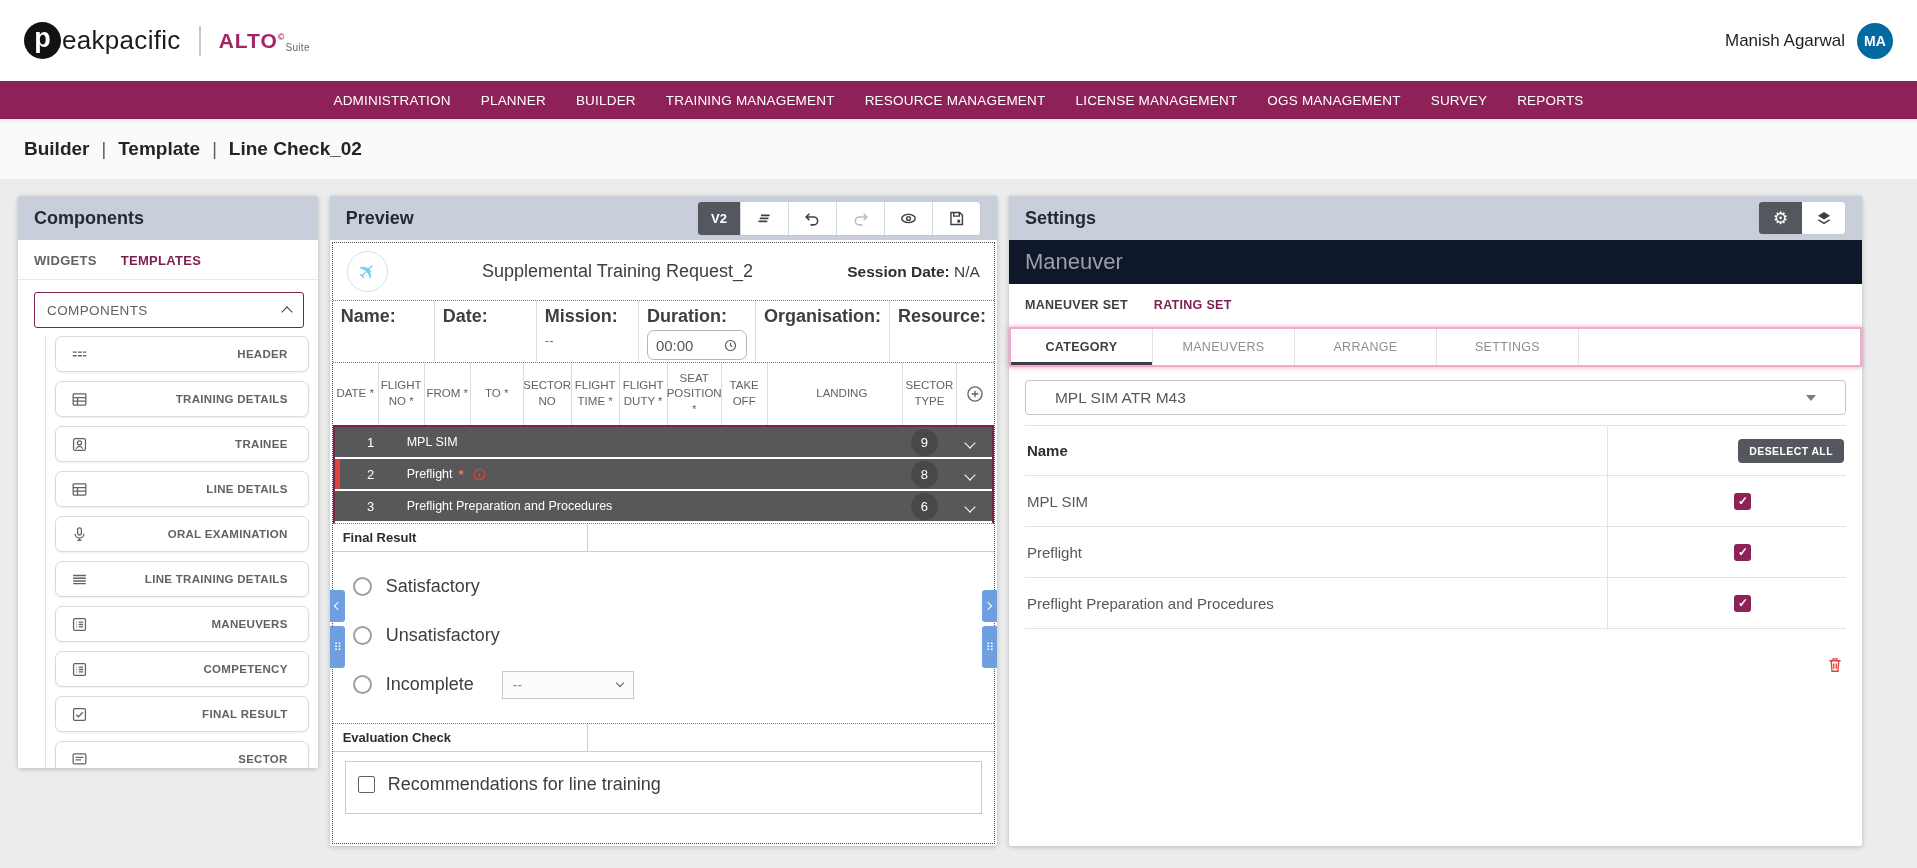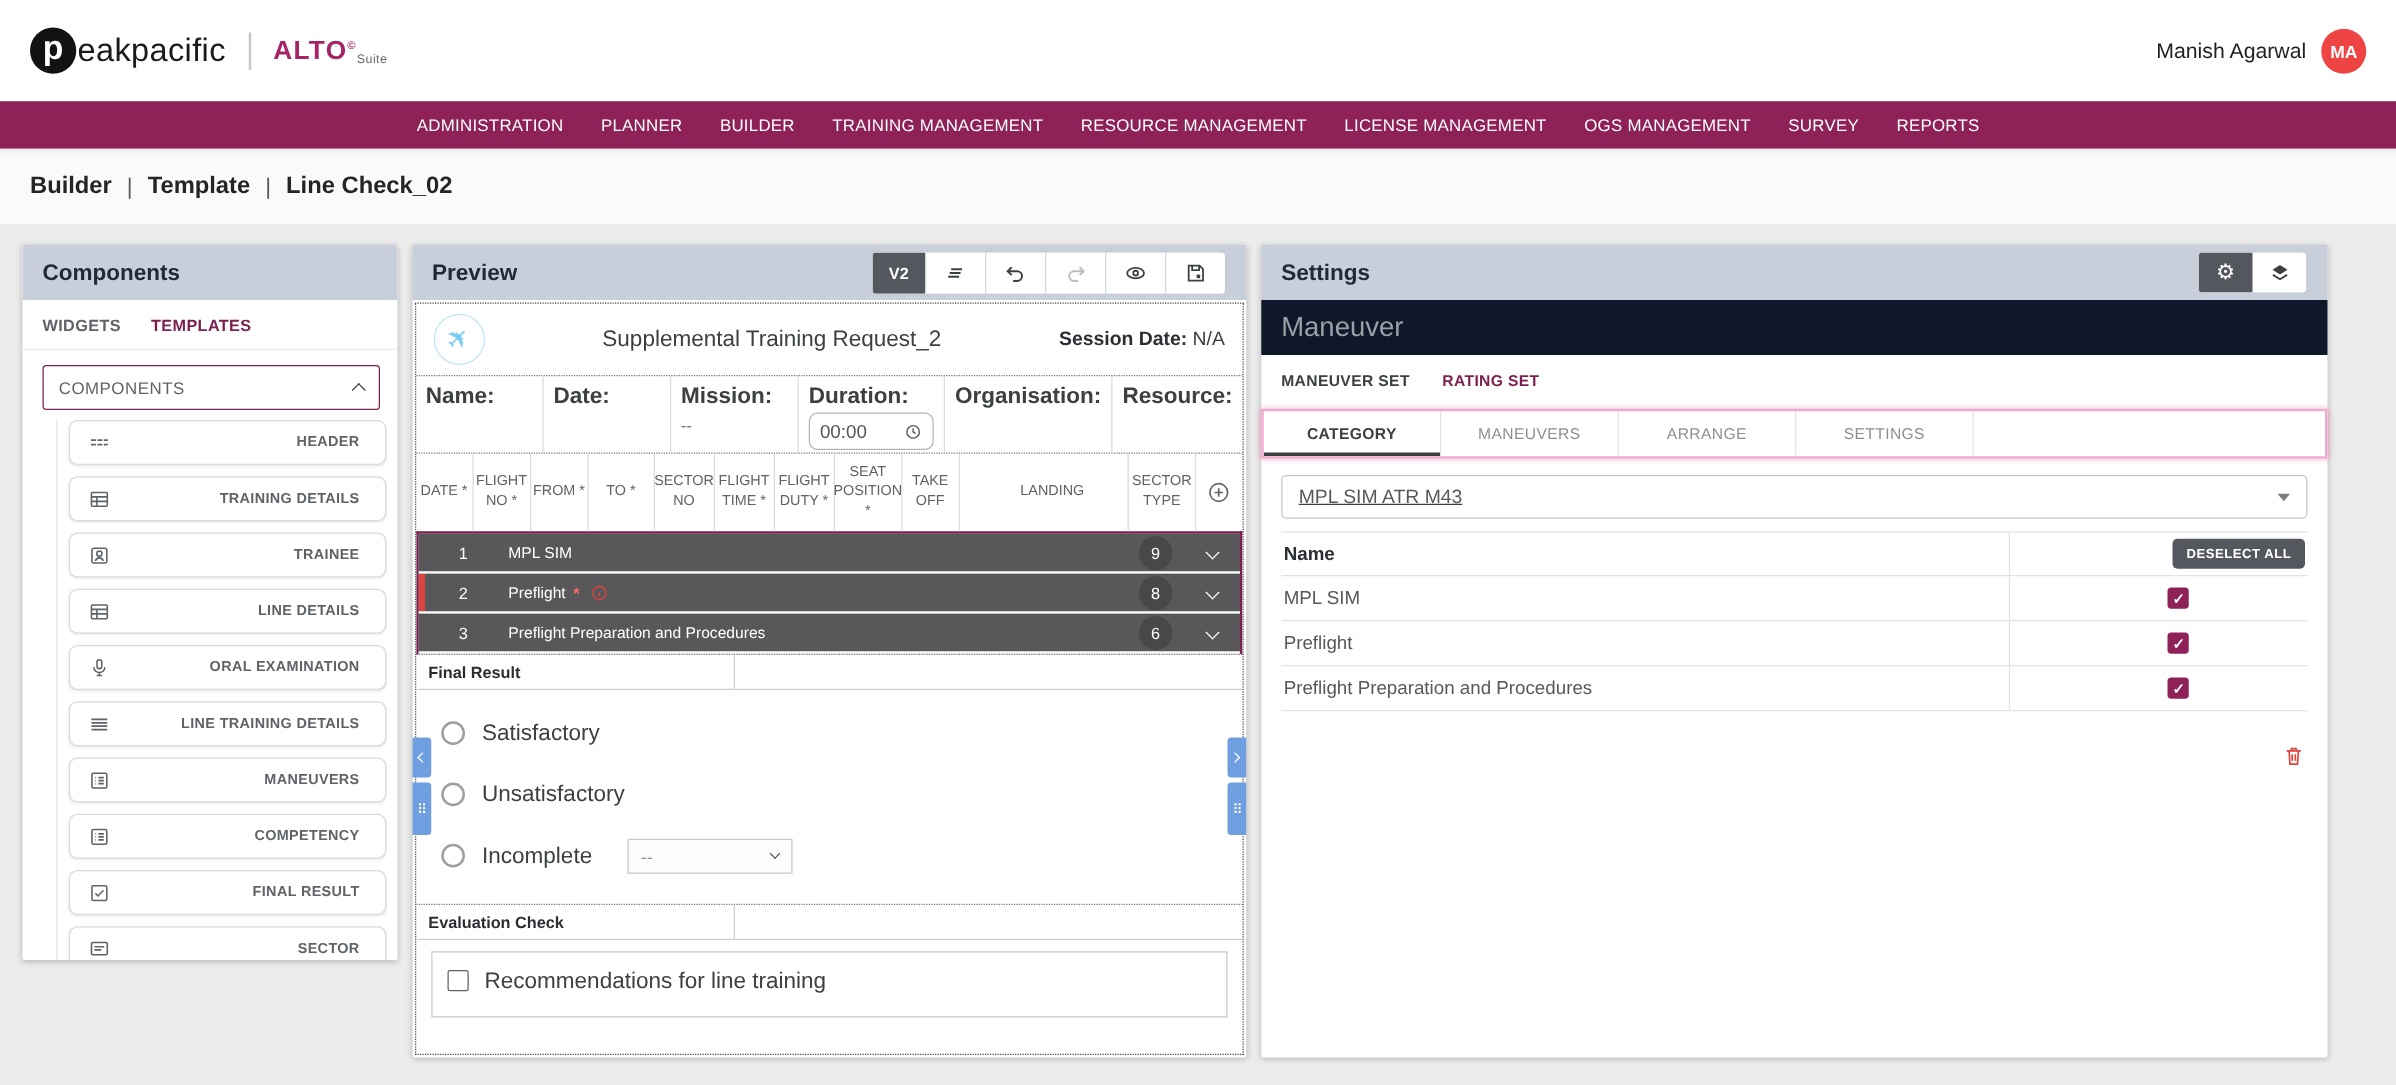--- a/index.html
+++ b/index.html
@@ -10,21 +10,21 @@
   .topbar { height:81px; background:#fff; display:flex; align-items:center; justify-content:space-between; padding:0 24px; }
   .logo-wrap { display:flex; align-items:center; }
   .logo-circle { width:37px; height:37px; border-radius:50%; background:#121212; color:#fff; display:flex; align-items:center; justify-content:center; font-size:27px; font-weight:700; padding-bottom:4px; }
   .logo-text { font-size:26px; font-weight:500; color:#1b1b1b; letter-spacing:.3px; margin-left:1px; }
   .logo-divider { width:2px; height:30px; background:#c9c9c9; margin:0 18px; }
   .alto { font-size:21px; font-weight:700; color:#a62368; letter-spacing:1px; }
   .alto sup { font-size:9px; color:#a62368; }
   .alto-suite { font-size:10px; color:#6a6a6a; font-weight:400; letter-spacing:.3px; position:relative; top:3px; }
   .user-wrap { display:flex; align-items:center; gap:12px; }
   .user-name { font-size:17px; color:#1f1f1f; }
-  .avatar { width:36px; height:36px; border-radius:50%; background:#ef4444; color:#fff; font-size:14px; font-weight:700; display:flex; align-items:center; justify-content:center; }
+  .avatar { width:36px; height:36px; border-radius:50%; background:#0369a1; color:#fff; font-size:14px; font-weight:700; display:flex; align-items:center; justify-content:center; }
 
   
   .navbar { height:38px; background:#8e2158; display:flex; align-items:center; justify-content:center; gap:18px; }
   .nav-item { color:#fff; font-size:13.5px; font-weight:400; letter-spacing:.2px; padding:0 6px; cursor:pointer; }
 
   
   .breadcrumb { height:60px; background:#fafafa; display:flex; align-items:center; padding:0 24px; gap:12px; box-shadow:inset 0 6px 6px -6px rgba(0,0,0,.15); }
   .crumb { font-size:19px; font-weight:600; color:#242424; }
   .crumb-sep { font-size:18px; color:#5a5a5a; }
 
@@ -126,25 +126,25 @@
   .st-toggle .cell { width:43px; display:flex; align-items:center; justify-content:center; cursor:pointer; }
   .st-toggle .cell.dark { background:#54585e; }
   .gear-glyph { font-family:"DejaVu Sans", sans-serif; color:#fff; font-size:17px; }
   .st-sub { height:44px; background:#0f172a; display:flex; align-items:center; padding:0 16px; font-size:22px; color:#9aa0a6; }
   .set-tabs { display:flex; gap:26px; padding:14px 16px 10px; }
   .stab { font-size:12.5px; font-weight:700; letter-spacing:.3px; color:#3c4043; cursor:pointer; }
   .stab.magenta { color:#7c1f4e; }
   .cat-bar { margin-top:5px; display:flex; background:#fff; border:2px solid #efabce; box-shadow:0 0 5px rgba(224,130,180,.8); height:40px; }
   .cat-tab { width:142px; display:flex; align-items:center; justify-content:center; font-size:12.5px; letter-spacing:.3px; color:#8b8f94; border-right:1px solid #e3e3e3; cursor:pointer; }
   .cat-tab.active { color:#3c4043; font-weight:700; box-shadow:inset 0 -3px 0 #3c4043; }
-  .dd { margin:13px 16px 10px; height:35px; border:1px solid #c6c6c6; border-radius:4px; display:flex; align-items:center; justify-content:space-between; padding:0 13px; cursor:pointer;text-decoration:underline; }
+  .dd { margin:13px 16px 10px; height:35px; border:1px solid #c6c6c6; border-radius:4px; display:flex; align-items:center; justify-content:space-between; padding:0 29px; cursor:pointer; }
   .dd-value { font-size:15.5px; color:#55585c; }
   .caret-down { width:0; height:0; border-left:5px solid transparent; border-right:5px solid transparent; border-top:6px solid #7a7d82; }
   .st-table { margin:4px 16px 0; }
-  .st-row { display:flex; align-items:center; height:36px; border-bottom:1px solid #e3e3e3;gap:32px; }
+  .st-row { display:flex; align-items:center; height:51px; border-bottom:1px solid #e3e3e3;gap:32px; }
   .st-row:first-child { border-top:1px solid #e3e3e3; }
   .st-name-col { width:71%; padding:0 10px 0 2px; font-size:15px; color:#55585c; border-right:1px solid #e3e3e3; height:100%; display:flex; align-items:center; }
   .st-check-col { flex:1; display:flex; align-items:center; justify-content:center; height:100%; }
   .st-row.head .st-name-col { font-size:15px; font-weight:700; color:#2b2f33; }
   .st-row.head .st-check-col { justify-content:flex-end; padding-right:2px; }
   .deselect-btn { background:#54585e; color:#fff; font-size:10.5px; font-weight:700; letter-spacing:.4px; border:none; border-radius:4px; padding:6px 11px; cursor:pointer; }
   .checkbox-checked { width:17px; height:17px; border-radius:3px; background:#8e2158; position:relative; cursor:pointer; }
   .checkbox-checked::after { content:"✓"; position:absolute; inset:0; color:#fff; font-size:12px; font-weight:700; display:flex; align-items:center; justify-content:center; }
   .trash-row { display:flex; justify-content:flex-end; padding:26px 18px 0; }
   .trash-row svg { width:18px; height:19px; cursor:pointer; }

